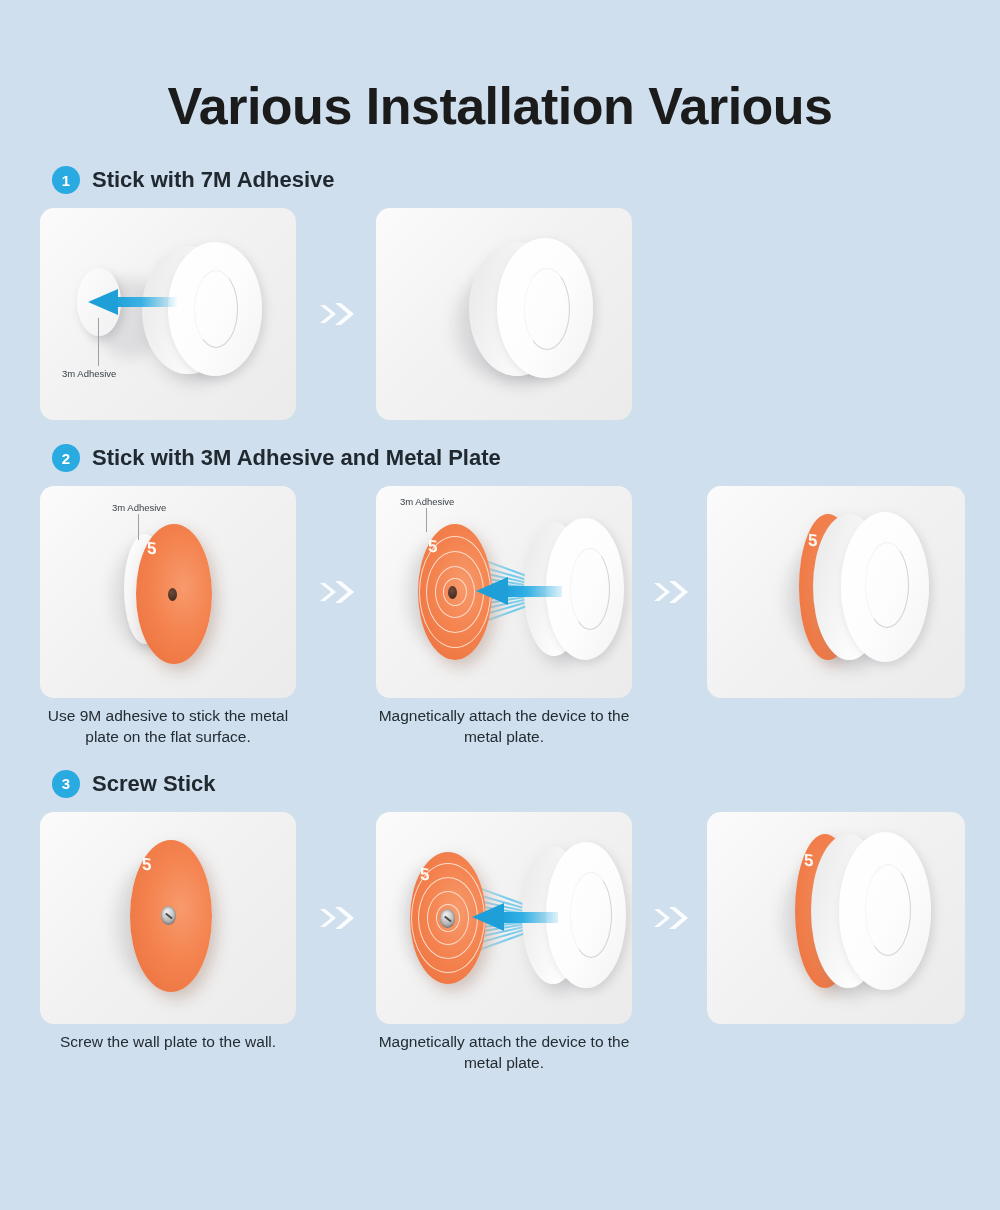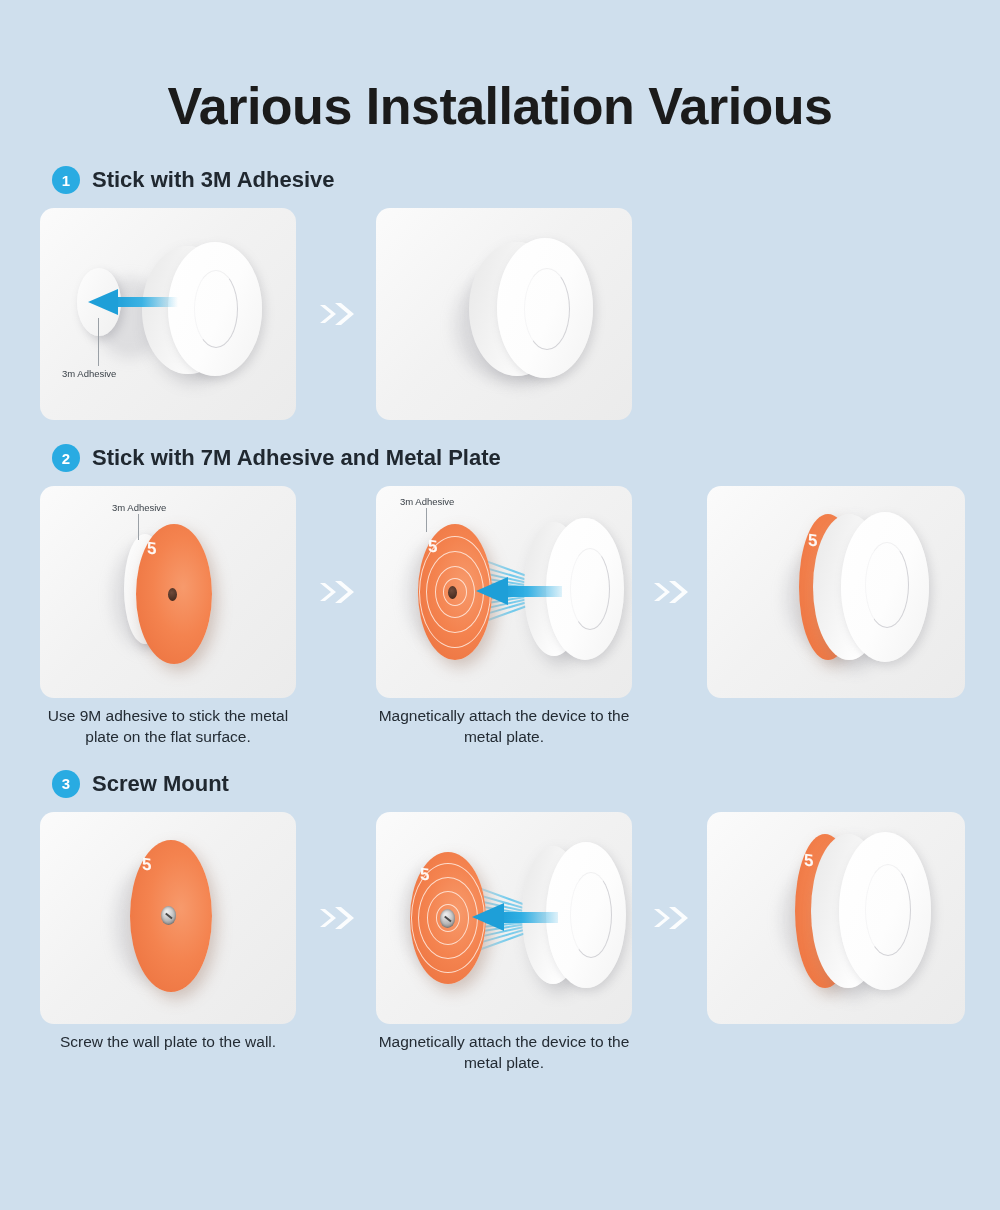--- a/index.html
+++ b/index.html
@@ -186,21 +186,21 @@
     filter: blur(7px);
   }
 </style>
 </head>
 <body>
 
 <div class="page-title">Various Installation Various</div>
 
 <div class="step-head" style="margin-top:34px;">
   <div class="step-badge">1</div>
-  <div class="step-title">Stick with 3M Adhesive</div>
+  <div class="step-title">Stick with 7M Adhesive</div>
 </div>
 
 <div class="row" style="margin-top:14px;">
 
   <div class="panel s1">
     <div class="art">
       <div class="wall-shadow" style="left:55px;top:70px;width:70px;height:80px;"></div>
 
       <div class="dev-body" style="left:102px;top:38px;width:92px;height:128px;"></div>
       <div class="dev-face" style="left:128px;top:34px;width:94px;height:134px;"></div>
@@ -239,21 +239,21 @@
       <div class="wall-shadow" style="left:78px;top:62px;width:100px;height:110px;"></div>
       <div class="dev-body" style="left:93px;top:34px;width:96px;height:134px;"></div>
       <div class="dev-face" style="left:121px;top:30px;width:96px;height:140px;"></div>
       <div class="dev-ring" style="left:148px;top:60px;width:46px;height:82px;"></div>
     </div>
   </div>
 </div>
 
 <div class="step-head" style="margin-top:24px;">
   <div class="step-badge">2</div>
-  <div class="step-title">Stick with 7M Adhesive and Metal Plate</div>
+  <div class="step-title">Stick with 3M Adhesive and Metal Plate</div>
 </div>
 
 <div class="row" style="margin-top:14px;">
 
   <div>
     <div class="panel s2">
       <div class="art">
         <div class="wall-shadow" style="left:72px;top:55px;width:72px;height:110px;"></div>
         <div class="adh-disc" style="left:84px;top:48px;width:42px;height:110px;"></div>
         <div class="plate" style="left:96px;top:38px;width:76px;height:140px;">
@@ -345,21 +345,21 @@
       </div>
       <div class="dev-body" style="left:106px;top:28px;width:72px;height:146px;"></div>
       <div class="dev-face" style="left:134px;top:26px;width:88px;height:150px;"></div>
       <div class="dev-ring" style="left:158px;top:56px;width:44px;height:86px;"></div>
     </div>
   </div>
 </div>
 
 <div class="step-head" style="margin-top:22px;">
   <div class="step-badge">3</div>
-  <div class="step-title">Screw Mount</div>
+  <div class="step-title">Screw Stick</div>
 </div>
 
 <div class="row" style="margin-top:14px;">
 
   <div>
     <div class="panel s2">
       <div class="art">
         <div class="wall-shadow" style="left:74px;top:52px;width:76px;height:118px;"></div>
         <div class="plate" style="left:90px;top:28px;width:82px;height:152px;">
           <div class="plate-logo" style="left:12px;top:16px;">5</div>

